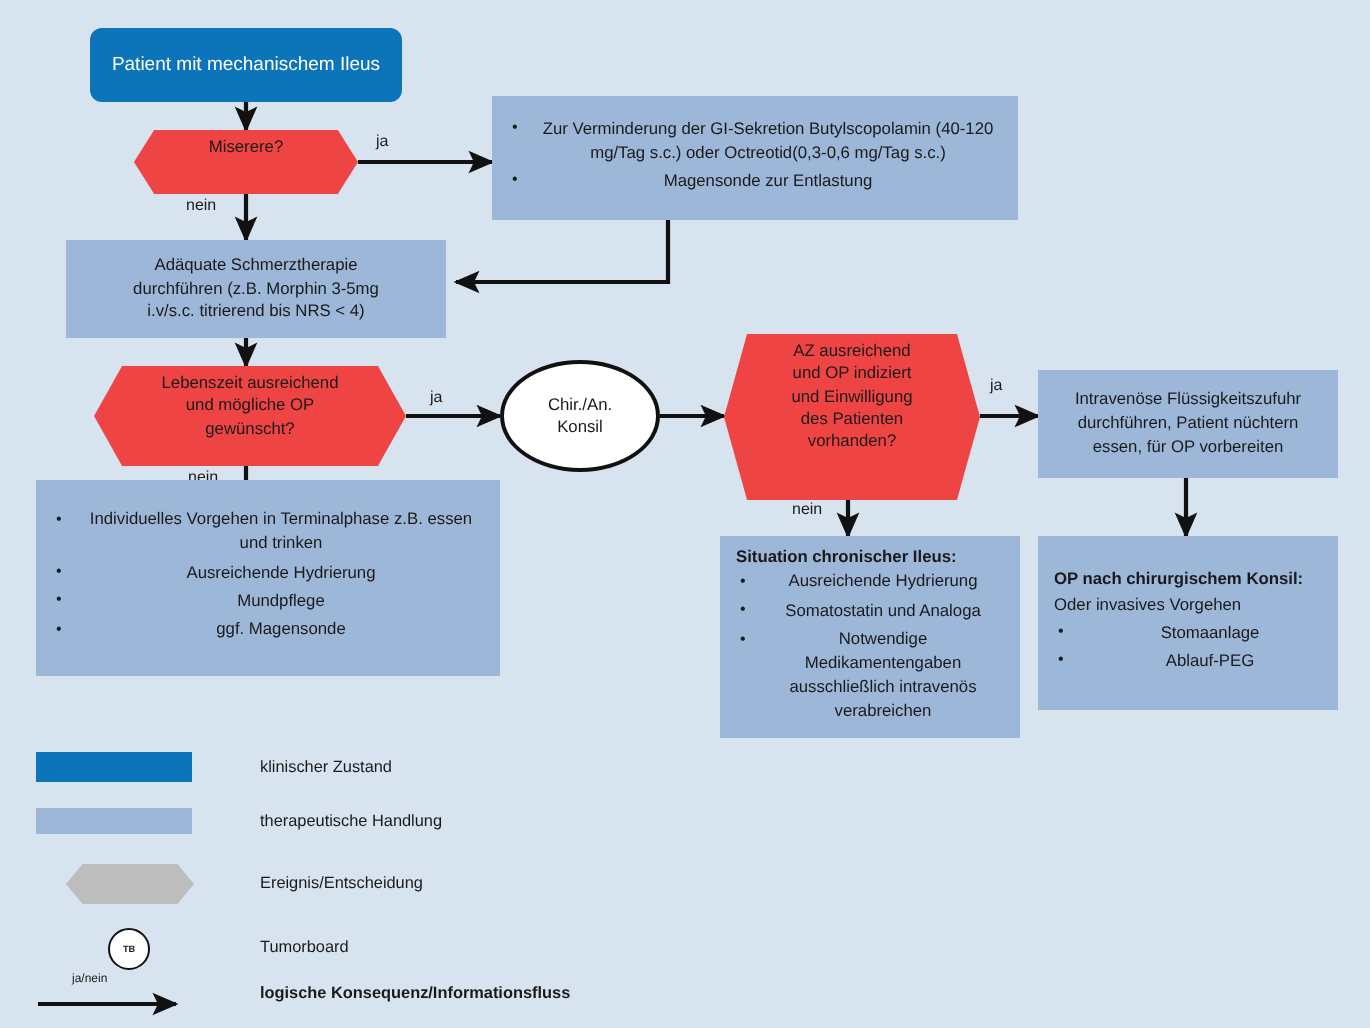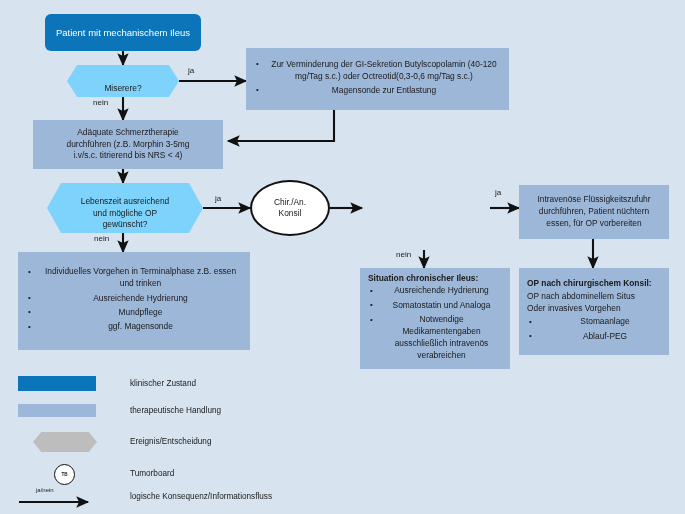--- a/index.html
+++ b/index.html
@@ -73,24 +73,24 @@
   }
   ul.bul li:before {
     content: "\2022";
     position: absolute;
     left: 2px;
     top: -0.5px;
     font-size: 8px;
   }
   
   .hex {
-    background: #7dd3fc;
+    background: #ef4444;
     clip-path: polygon(9% 0%, 91% 0%, 100% 50%, 91% 100%, 9% 100%, 0% 50%);
     display: flex;
-    align-items: flex-end;
+    align-items: flex-start;
     justify-content: center;
     text-align: center;
     font-size: 8.4px;
     line-height: 1.34;
     padding: 3px 14px;
   }
   
   .ellipse {
     background: #ffffff;
     border: 2.2px solid #111;
@@ -233,25 +233,34 @@
   <div class="edge-label" style="left:215px; top:194px;">ja</div>
   <div class="edge-label" style="left:94px; top:234px;">nein</div>
 
   <div class="node ellipse" style="left:250px; top:180px; width:80px; height:56px;">
     <div>
       <div>Chir./An.</div>
       <div>Konsil</div>
     </div>
   </div>
 
+  <div class="node hex" style="left:362px; top:167px; width:128px; height:83px;">
+    <div>
+      <div>AZ ausreichend</div>
+      <div>und OP indiziert</div>
+      <div>und  Einwilligung</div>
+      <div>des Patienten</div>
+      <div>vorhanden?</div>
+    </div>
+  </div>
 
   <div class="edge-label" style="left:495px; top:188px;">ja</div>
   <div class="edge-label" style="left:396px; top:250px;">nein</div>
 
-  <div class="node therapy" style="left:18px; top:252px; width:232px; height:98px;">
+  <div class="node therapy" style="left:18px; top:240px; width:232px; height:98px;">
     <ul class="bul">
       <li>Individuelles Vorgehen in Terminalphase z.B. essen und trinken</li>
       <li>Ausreichende Hydrierung</li>
       <li>Mundpflege</li>
       <li>ggf. Magensonde</li>
     </ul>
   </div>
 
   <div class="node therapy" style="left:360px; top:268px; width:150px; height:101px;">
     <div class="heading">Situation chronischer Ileus:</div>
@@ -263,21 +272,20 @@
   </div>
 
   <div class="node therapy centered" style="left:519px; top:185px; width:150px; height:54px;">
     <div>Intravenöse Flüssigkeitszufuhr</div>
     <div>durchführen, Patient nüchtern</div>
     <div>essen, für OP vorbereiten</div>
   </div>
 
   <div class="node therapy" style="left:519px; top:268px; width:150px; height:87px;">
     <div class="heading">OP nach chirurgischem Konsil:</div>
-    <div>OP nach abdominellem Situs</div>
     <div>Oder invasives Vorgehen</div>
     <ul class="bul" style="margin-top:2px;">
       <li style="padding-left:22px;">Stomaanlage</li>
       <li style="padding-left:22px;">Ablauf-PEG</li>
     </ul>
   </div>
 
   <div id="legend">
 
     <div class="legend-row" style="top:0px; left:0px;">
@@ -305,18 +313,18 @@
     <div class="legend-row" style="top:114px; left:0px;">
       <span class="sw-arrow-label" style="top:-3px; left:18px;">ja/nein</span>
       <svg width="82" height="16" style="position:absolute; top:6px; left:0px;">
         <defs>
           <marker id="ah2" markerWidth="7" markerHeight="7" refX="5.6" refY="3" orient="auto">
             <path d="M0,0.3 L6.2,3 L0,5.7 L1.3,3 Z" fill="#111"></path>
           </marker>
         </defs>
         <path d="M1,6 L70,6" stroke="#111" stroke-width="2.1" fill="none" marker-end="url(#ah2)"></path>
       </svg>
-      <span class="legend-label" style="top:2px;">logische Konsequenz/Informationsfluss</span>
+      <span class="legend-label" style="top:2px;font-weight:bold;">logische Konsequenz/Informationsfluss</span>
     </div>
 
   </div>
 
 </div>
 
 </body></html>

